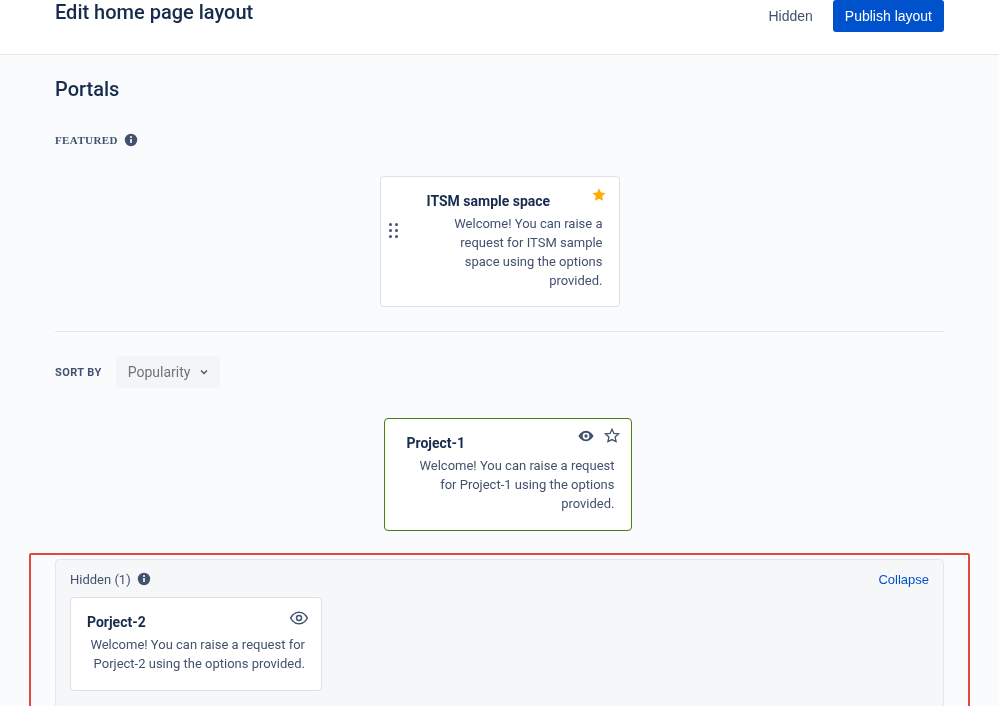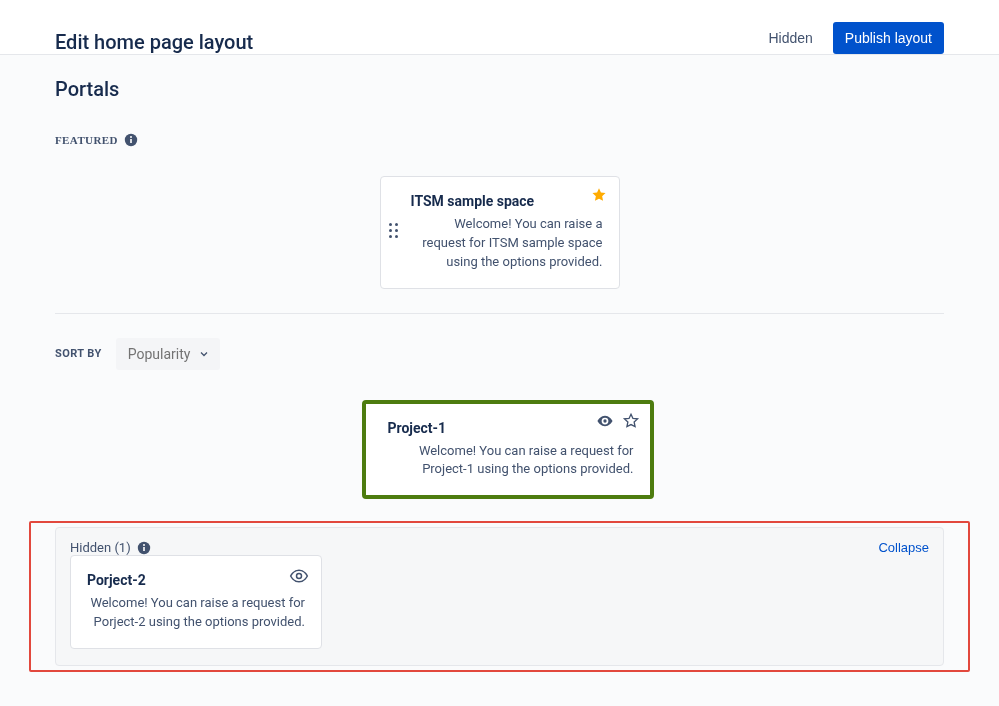--- a/index.html
+++ b/index.html
@@ -7,21 +7,21 @@
     font-family: -apple-system, BlinkMacSystemFont, "Segoe UI", Roboto, Helvetica, Arial, sans-serif;
     background: #fff;
     color: #172B4D;
     font-size: 14px;
     width: 999px;
     height: 706px;
     overflow: hidden;
   }
   .topbar {
     display: flex;
-    align-items: flex-end;
+    align-items: flex-start;
     justify-content: space-between;
     padding: 0 55px 0 55px;
     height: 55px;
     border-bottom: 1px solid #e5e7eb;
     background: #fff;
   }
   .topbar-title {
     font-size: 20px;
     font-weight: 500;
     color: #172B4D;
@@ -81,21 +81,21 @@
     display:flex;
     justify-content:center;
     margin-bottom: 24px;
   }
   .card {
     position: relative;
     background: #fff;
     border: 1px solid #DFE1E6;
     border-radius: 4px;
     width: 240px;
-    padding: 16px 16px 16px 30px;
+    padding: 16px 16px 16px 46px;
   }
   .card-title {
     font-size: 14px;
     font-weight: 700;
     color: #172B4D;
     margin-bottom: 6px;
   }
   .card-desc {
     font-size: 13px;
     color: #42526E;
@@ -156,23 +156,23 @@
     transform:translateY(-50%);
   }
   .visible-area {
     display:flex;
     justify-content:center;
     margin-bottom: 22px;
   }
   .card-wide {
     position:relative;
     background:#fff;
-    border:4px solid #4d7c0f;
+    border:1px solid #4d7c0f;
     border-radius:4px;
-    width: 292px;
+    width: 248px;
     padding: 16px 16px 16px 22px;
     margin-left: 16px;
   }
   .card-icons-row {
     position:absolute;
     top:8px; right:10px;
     display:flex;
     gap:8px;
     align-items:center;
   }
@@ -186,20 +186,21 @@
     background:#f6f7f8;
     border:1px solid #e5e7eb;
     border-radius:4px;
     padding: 12px 14px 16px 14px;
     margin: 2px 22px;
   }
   .hidden-header {
     display:flex;
     justify-content:space-between;
     align-items:flex-start;
+    margin-bottom:10px;
   }
   .hidden-label-row {
     display:flex;
     align-items:center;
     gap:6px;
     font-size:13px;
     color:#42526E;
   }
   .collapse-link {
     color:#0052CC;

